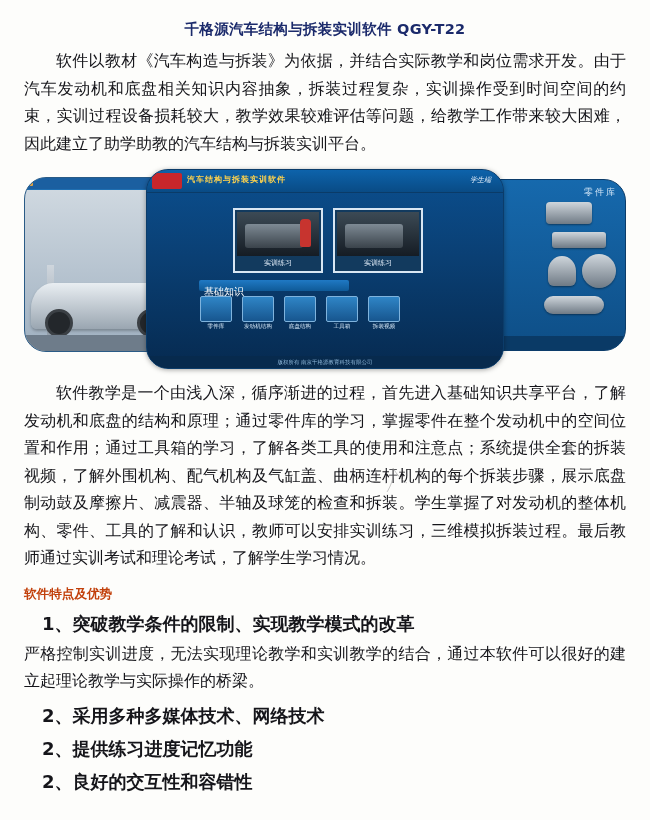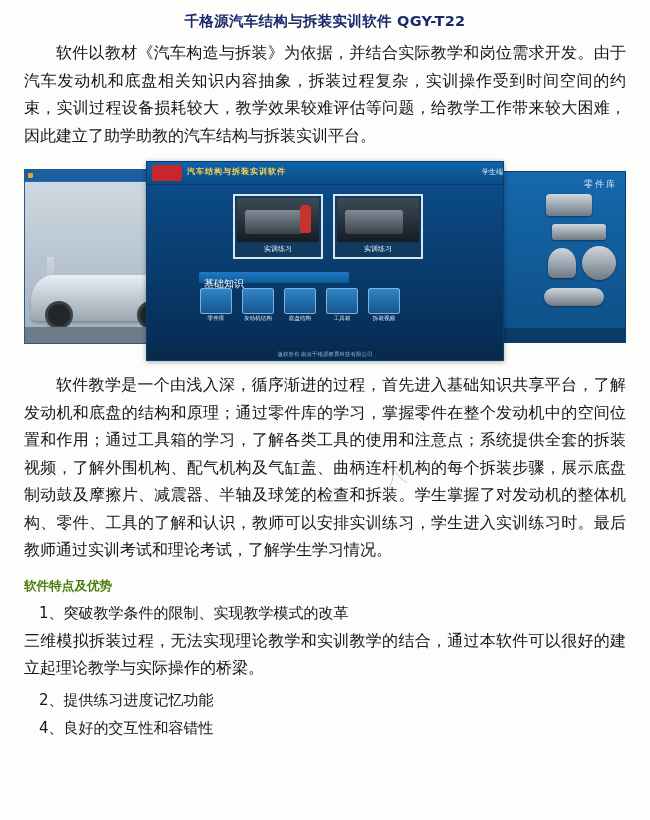--- a/index.html
+++ b/index.html
@@ -13,21 +13,21 @@
     font-family: "DejaVu Sans", "Liberation Sans", sans-serif;
     color: #1a1a1a;
     position: relative;
     overflow: hidden;
   }
   .page {
     position: relative;
     width: 650px;
     height: 820px;
     box-sizing: border-box;
-    padding: 0 24px;
+    padding: 8px 24px;
   }
   .doc-title {
     text-align: center;
     font-size: 14.5px;
     font-weight: bold;
     color: #1b2a6b;
     letter-spacing: 0.3px;
     padding-top: 12px;
     padding-bottom: 8px;
   }
@@ -38,43 +38,44 @@
     text-justify: inter-ideograph;
     margin: 0 0 2px 0;
     color: #15151a;
   }
   .para.indent {
     text-indent: 2em;
   }
   .section-head {
     font-size: 12.6px;
     font-weight: bold;
-    color: #4d7c0f;
+    color: #c2410c;
     margin: 14px 0 8px 0;
   }
   .sub-head {
-    font-size: 15px;
-    font-weight: normal;
+    font-size: 18px;
+    font-weight: bold;
     margin: 9px 0 4px 0;
     text-indent: 1em;
     color: #15151a;
   }
 
   
   .montage {
     position: relative;
     width: 602px;
     height: 200px;
     margin: 12px 0 10px 0;
   }
   .shot {
     position: absolute;
     background: #0d4f8b;
     overflow: hidden;
     box-sizing: border-box;
+    border-radius: 22px;
   }
   .shot-left {
     left: 0;
     top: 8px;
     width: 190px;
     height: 175px;
     background: linear-gradient(#1f6fb2 0%, #1f6fb2 7%, #cfd8e0 7%, #9fb0c0 100%);
     border: 1px solid #2a5b86;
   }
   .shot-left .titlebar {
@@ -163,28 +164,29 @@
     position: absolute;
     left: 40px; top: 4px;
     font-size: 8px;
     color: #ffd34d;
     font-weight: bold;
     letter-spacing: 1px;
     white-space: nowrap;
   }
   .sc-user {
     position: absolute;
-    right: 0; top: 5px;
+    right: 12px; top: 5px;
     font-size: 7px;
     color: #eaf4ff;
+    font-style: italic;
   }
   .sc-cards {
     position: absolute;
     left: 86px;
-    top: 32px;
+    top: 38px;
     width: 190px;
     display: flex;
     gap: 10px;
   }
   .sc-card {
     width: 90px;
     box-sizing: border-box;
     border: 2px solid #d8e6f3;
     background: #123a5e;
     padding: 2px;
@@ -394,31 +396,32 @@
           <div class="box"></div>
           <div class="lbl">拆装视频</div>
         </div>
       </div>
 
       <div class="sc-foot">版权所有 南京千格源教育科技有限公司</div>
     </div>
 
   </div>
 
-  <p class="para indent">软件教学是一个由浅入深，循序渐进的过程，首先进入基础知识共享平台，了解发动机和底盘的结构和原理；通过零件库的学习，掌握零件在整个发动机中的空间位置和作用；通过工具箱的学习，了解各类工具的使用和注意点；系统提供全套的拆装视频，了解外围机构、配气机构及气缸盖、曲柄连杆机构的每个拆装步骤，展示底盘制动鼓及摩擦片、减震器、半轴及球笼的检查和拆装。学生掌握了对发动机的整体机构、零件、工具的了解和认识，教师可以安排实训练习，学生进入实训练习时。最后教师通过实训考试和理论考试，了解学生学习情况。</p>
+  <p class="para indent">软件教学是一个由浅入深，循序渐进的过程，首先进入基础知识共享平台，了解发动机和底盘的结构和原理；通过零件库的学习，掌握零件在整个发动机中的空间位置和作用；通过工具箱的学习，了解各类工具的使用和注意点；系统提供全套的拆装视频，了解外围机构、配气机构及气缸盖、曲柄连杆机构的每个拆装步骤，展示底盘制动鼓及摩擦片、减震器、半轴及球笼的检查和拆装。学生掌握了对发动机的整体机构、零件、工具的了解和认识，教师可以安排实训练习，三维模拟拆装过程。最后教师通过实训考试和理论考试，了解学生学习情况。</p>
 
   <div class="section-head">软件特点及优势</div>
 
   <div class="sub-head">1、突破教学条件的限制、实现教学模式的改革</div>
-  <p class="para">三维模拟拆装过程，无法实现理论教学和实训教学的结合，通过本软件可以很好的建立起理论教学与实际操作的桥梁。</p>
-
+  <p class="para">严格控制实训进度，无法实现理论教学和实训教学的结合，通过本软件可以很好的建立起理论教学与实际操作的桥梁。</p>
+
+  <div class="sub-head">2、采用多种多媒体技术、网络技术</div>
 
   <div class="sub-head">2、提供练习进度记忆功能</div>
 
-  <div class="sub-head">4、良好的交互性和容错性</div>
+  <div class="sub-head">2、良好的交互性和容错性</div>
 
   <div class="bookmark">
     <svg width="26" height="28" viewBox="0 0 26 28" aria-hidden="true">
       <path d="M3 26 C8 18, 10 10, 9 2" stroke="#9a9a9a" stroke-width="1" fill="none"></path>
       <path d="M9 2 C13 9, 18 14, 23 17" stroke="#9a9a9a" stroke-width="1" fill="none"></path>
     </svg>
   </div>
 
 </div>
 

